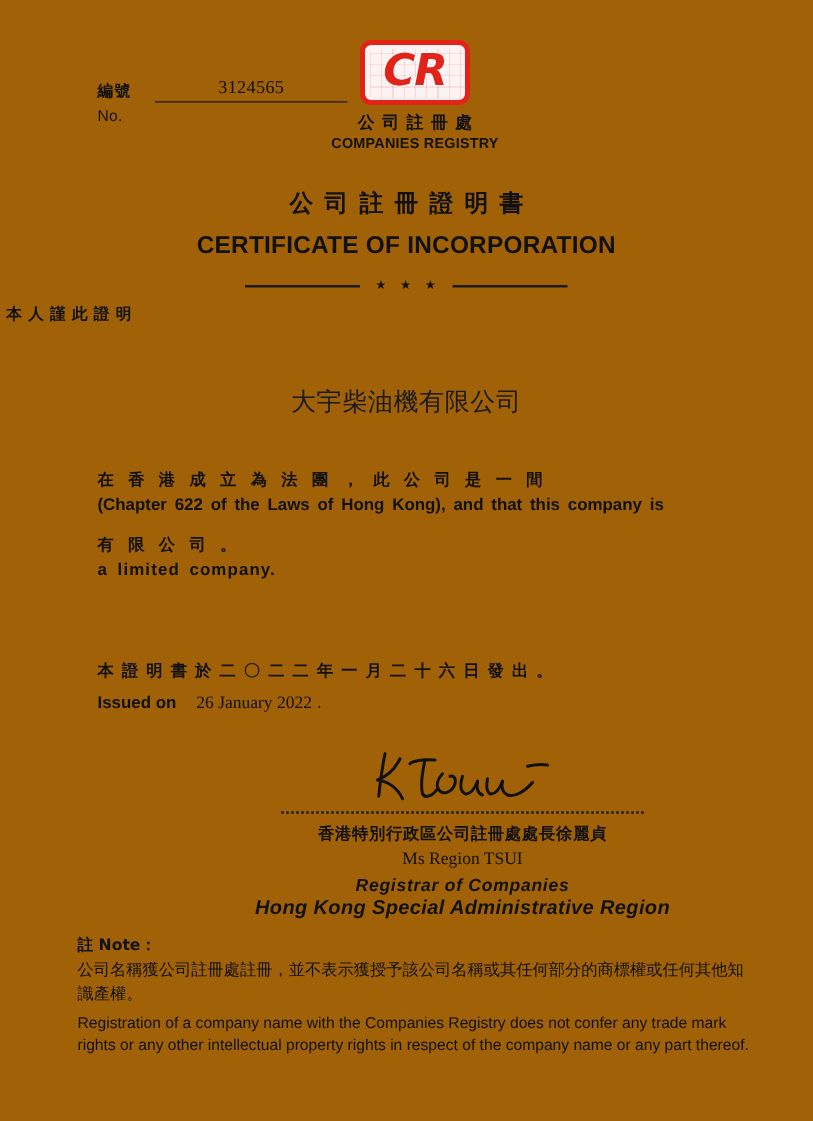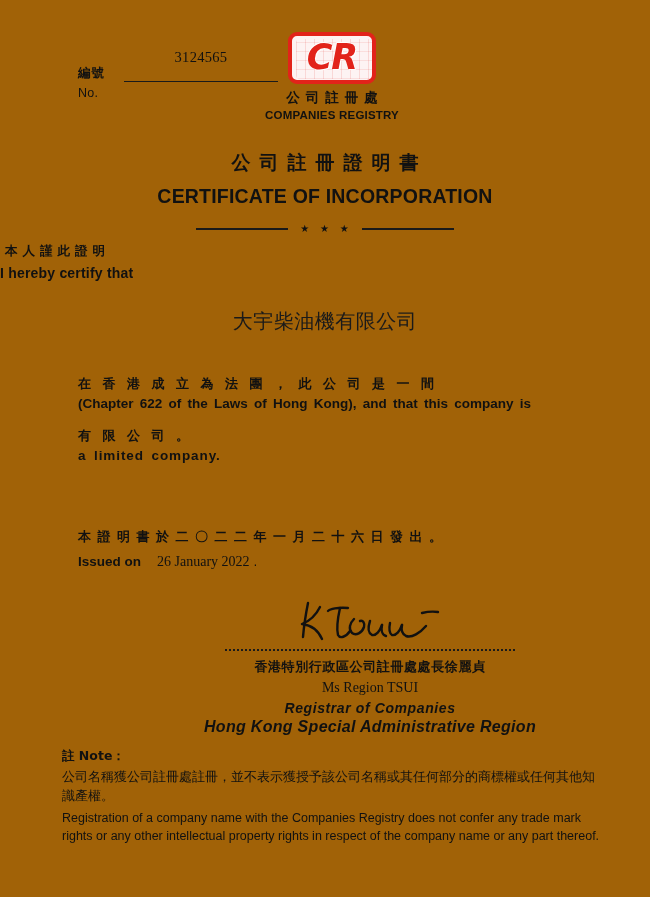--- a/index.html
+++ b/index.html
@@ -43,21 +43,21 @@
     font-size: 12.5px;
     font-weight: bold;
     letter-spacing: 1px;
     color: #111;
     width: 46px;
   }
   .refno-value-wrap {
     flex: 1;
     border-bottom: 1.3px solid #1a1a1a;
     text-align: center;
-    padding-bottom: 15px;
+    padding-bottom: 2px;
   }
   .refno-value {
     font-family: "Liberation Serif", serif;
     font-size: 14.5px;
     letter-spacing: 0.3px;
     color: #111;
   }
   .refno-label-en {
     font-size: 12.5px;
     font-weight: normal;
@@ -383,21 +383,20 @@
     <div class="title-en">CERTIFICATE OF INCORPORATION</div>
     <div class="divider">
       <span class="divider-line"></span>
       <span class="divider-stars">★ ★ ★</span>
       <span class="divider-line"></span>
     </div>
   </div>
 
   <div class="certify-block">
     <div class="certify-cn">本人謹此證明</div>
-    <div class="certify-en">I hereby certify that</div>
   </div>
 
   <div class="company-name">大宇柴油機有限公司</div>
 
   <div class="body-block">
     <div class="body-pair">
       <div class="body-cn cn-wide2">在香港成立為法團，此公司是一間</div>
       <div class="body-en en-sp2">(Chapter 622 of the Laws of Hong Kong), and that this company is</div>
     </div>
     <div class="body-pair">

